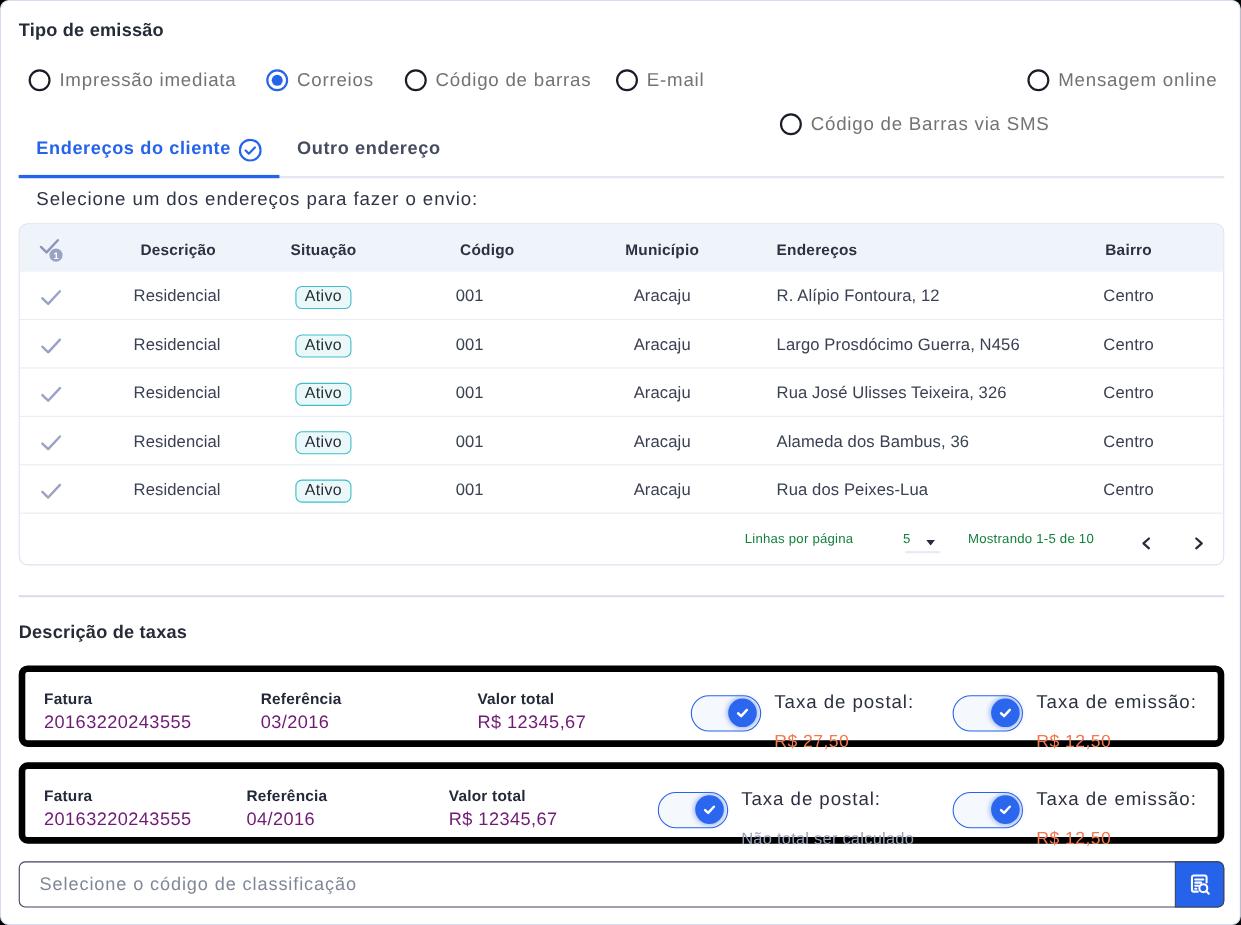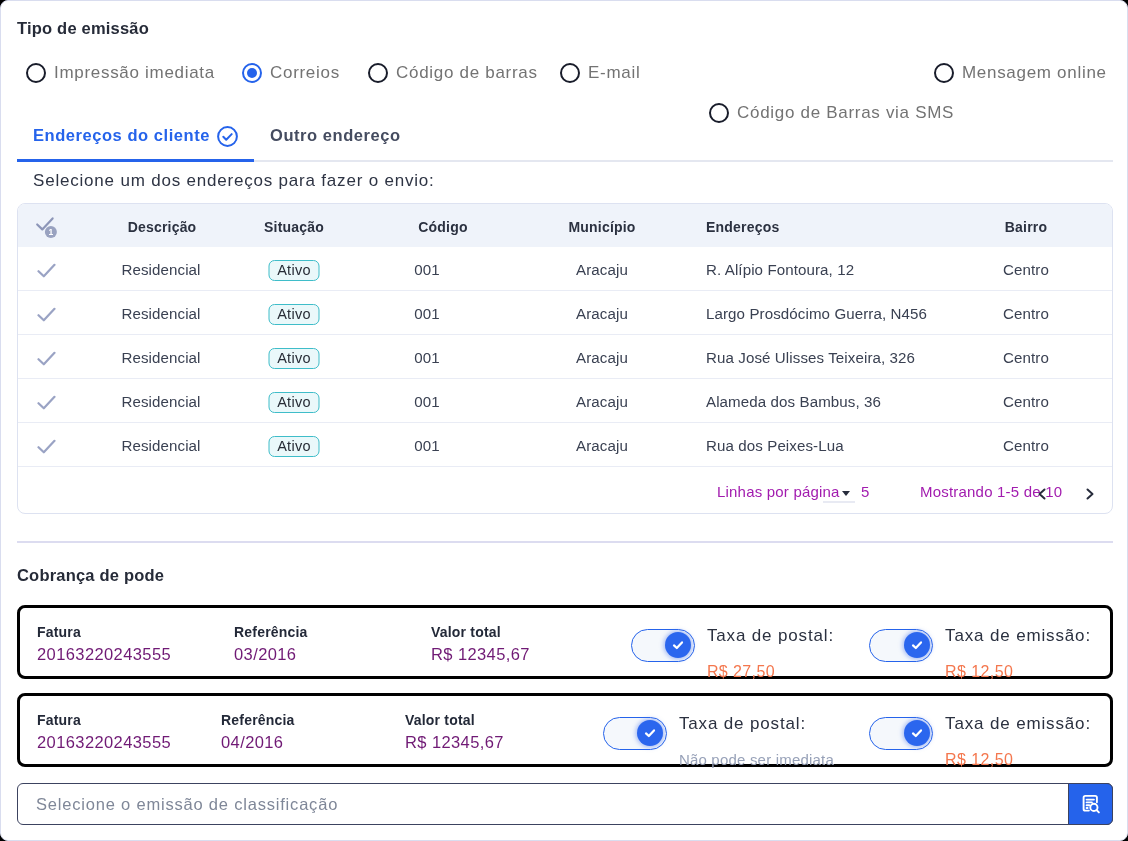--- a/index.html
+++ b/index.html
@@ -25,25 +25,25 @@
 
 
 .table { position:absolute; left:16px; top:202px; width:1096px; height:311px; border:1px solid #dde2f1; border-radius:8px; background:#fff; }
 .thead { position:absolute; left:0; top:0; width:1094px; height:43px; background:#eff3fa; border-radius:7px 7px 0 0; }
 .th { position:absolute; top:14.5px; font-size:14px; font-weight:700; color:#2b3140; letter-spacing:0.2px; transform:translateX(-50%); white-space:nowrap; }
 .trow { position:absolute; left:0; width:1094px; height:44px; border-bottom:1px solid #e9ecf5; }
 .td { position:absolute; top:13.5px; font-size:15.1px; color:#3a4152; letter-spacing:0.1px; transform:translateX(-50%); white-space:nowrap; }
 .td-left { transform:none; }
 .badge { position:absolute; top:12.5px; transform:translateX(-50%); width:51px; height:21px; border:1.5px solid #3fbdc9; background:#eaf8fa; border-radius:6px; font-size:14.5px; color:#272c36; display:flex; align-items:center; justify-content:center; letter-spacing:0.3px; }
 .tfoot { position:absolute; left:0; top:265px; width:1094px; height:44px; }
-.ftext { font-size:15px; color:#a21caf; letter-spacing:0.2px;margin-left:40px; }
+.ftext { font-size:12px; color:#15803d; letter-spacing:0.2px; }
 
 
 .sep { position:absolute; left:16px; top:540px; width:1096px; height:1.5px; background:#dcdcf0; }
-.ccard { position:absolute; left:16px; width:1096px; height:74px; border:3px solid #000000; border-radius:8px; background:#fff; }
+.ccard { position:absolute; left:16px; width:1096px; height:74px; border:6px solid #000000; border-radius:8px; background:#fff; }
 .clab { position:absolute; top:16px; font-size:14px; font-weight:700; color:#232938; letter-spacing:0.2px; }
 .cval { position:absolute; top:37px; font-size:16.5px; color:#701a75; letter-spacing:0.4px; }
 .taxa { position:absolute; top:18px; display:flex; align-items:flex-start; }
 .taxa .lines { margin-left:12px; }
 .taxa .l1 { font-size:17px; color:#2b3140; letter-spacing:0.85px; white-space:nowrap; }
 .taxa .l2 { font-size:16px; margin-top:17px; letter-spacing:0.4px; white-space:nowrap; }
 .orange { color:#f4774e; }
 .gmut { color:#97a1b8; font-size:15px !important; letter-spacing:0.2px !important; }
 
 .toggle { position:relative; width:64px; height:33px; border:1.5px solid #2563eb; border-radius:17px; background:#f5f8fc; flex:0 0 auto; margin-top:3px; }
@@ -175,21 +175,21 @@
       <svg class="abs" style="left:1020px; top:19px;" width="8" height="12" viewBox="0 0 8 12" fill="none">
           <path d="M6.5 1.5 L1.5 6 L6.5 10.5" stroke="#272c3c" stroke-width="2" stroke-linecap="round" stroke-linejoin="round"></path>
         </svg>
       <svg class="abs" style="left:1068px; top:19px;" width="8" height="12" viewBox="0 0 8 12" fill="none">
           <path d="M1.5 1.5 L6.5 6 L1.5 10.5" stroke="#272c3c" stroke-width="2" stroke-linecap="round" stroke-linejoin="round"></path>
         </svg>
     </div>
   </div>
 
   <div class="sep"></div>
-  <div class="abs h1" style="left:16px; top:565px;">Cobrança de pode</div>
+  <div class="abs h1" style="left:16px; top:565px;">Descrição de taxas</div>
 
   <div class="ccard" style="top:604px;">
     <div class="clab" style="left:17px;">Fatura</div>
       <div class="cval" style="left:17px;">20163220243555</div>
     <div class="clab" style="left:214px;">Referência</div>
       <div class="cval" style="left:214px;">03/2016</div>
     <div class="clab" style="left:411px;">Valor total</div>
       <div class="cval" style="left:411px;">R$ 12345,67</div>
     <div class="taxa" style="right:276px;">
       <div class="toggle">
@@ -229,40 +229,40 @@
     <div class="taxa" style="right:276px;">
       <div class="toggle">
           <div class="knob">
             <svg width="14" height="14" viewBox="0 0 14 14" fill="none">
               <path d="M3 7.4 L5.8 10 L11 4.4" stroke="#fff" stroke-width="2.2" stroke-linecap="round" stroke-linejoin="round"></path>
             </svg>
           </div>
         </div>
       <div class="lines">
           <div class="l1">Taxa de postal:</div>
-          <div class="l2 gmut">Não pode ser imediata</div>
+          <div class="l2 gmut">Não total ser calculado</div>
         </div>
     </div>
     <div class="taxa" style="right:19px;">
       <div class="toggle">
           <div class="knob">
             <svg width="14" height="14" viewBox="0 0 14 14" fill="none">
               <path d="M3 7.4 L5.8 10 L11 4.4" stroke="#fff" stroke-width="2.2" stroke-linecap="round" stroke-linejoin="round"></path>
             </svg>
           </div>
         </div>
       <div class="lines">
           <div class="l1">Taxa de emissão:</div>
           <div class="l2 orange">R$ 12,50</div>
         </div>
     </div>
   </div>
 
   <div class="sel-input">
-    <div class="ph">Selecione o emissão de classificação</div>
+    <div class="ph">Selecione o código de classificação</div>
     <div class="sbtn">
       <svg width="22" height="22" viewBox="0 0 22 22" fill="none">
         <path d="M16.9 9.3 V4.6 Q16.9 2.9 15.2 2.9 H5.3 Q3.6 2.9 3.6 4.6 V15.9 Q3.6 17.6 5.3 17.6 H8.9" stroke="#fff" stroke-width="1.9" stroke-linecap="round"></path>
         <path d="M6.6 6.6 H13.9" stroke="#fff" stroke-width="1.9" stroke-linecap="round"></path>
         <path d="M6.6 9.4 H11.9" stroke="#fff" stroke-width="1.9" stroke-linecap="round"></path>
         <path d="M6.6 12.2 H9.3" stroke="#fff" stroke-width="1.9" stroke-linecap="round"></path>
         <path d="M6.6 15 H7.6" stroke="#fff" stroke-width="1.9" stroke-linecap="round"></path>
         <circle cx="13.9" cy="14.4" r="3.6" stroke="#fff" stroke-width="1.9"></circle>
         <path d="M16.5 17 L18.9 19.4" stroke="#fff" stroke-width="1.9" stroke-linecap="round"></path>
       </svg>

